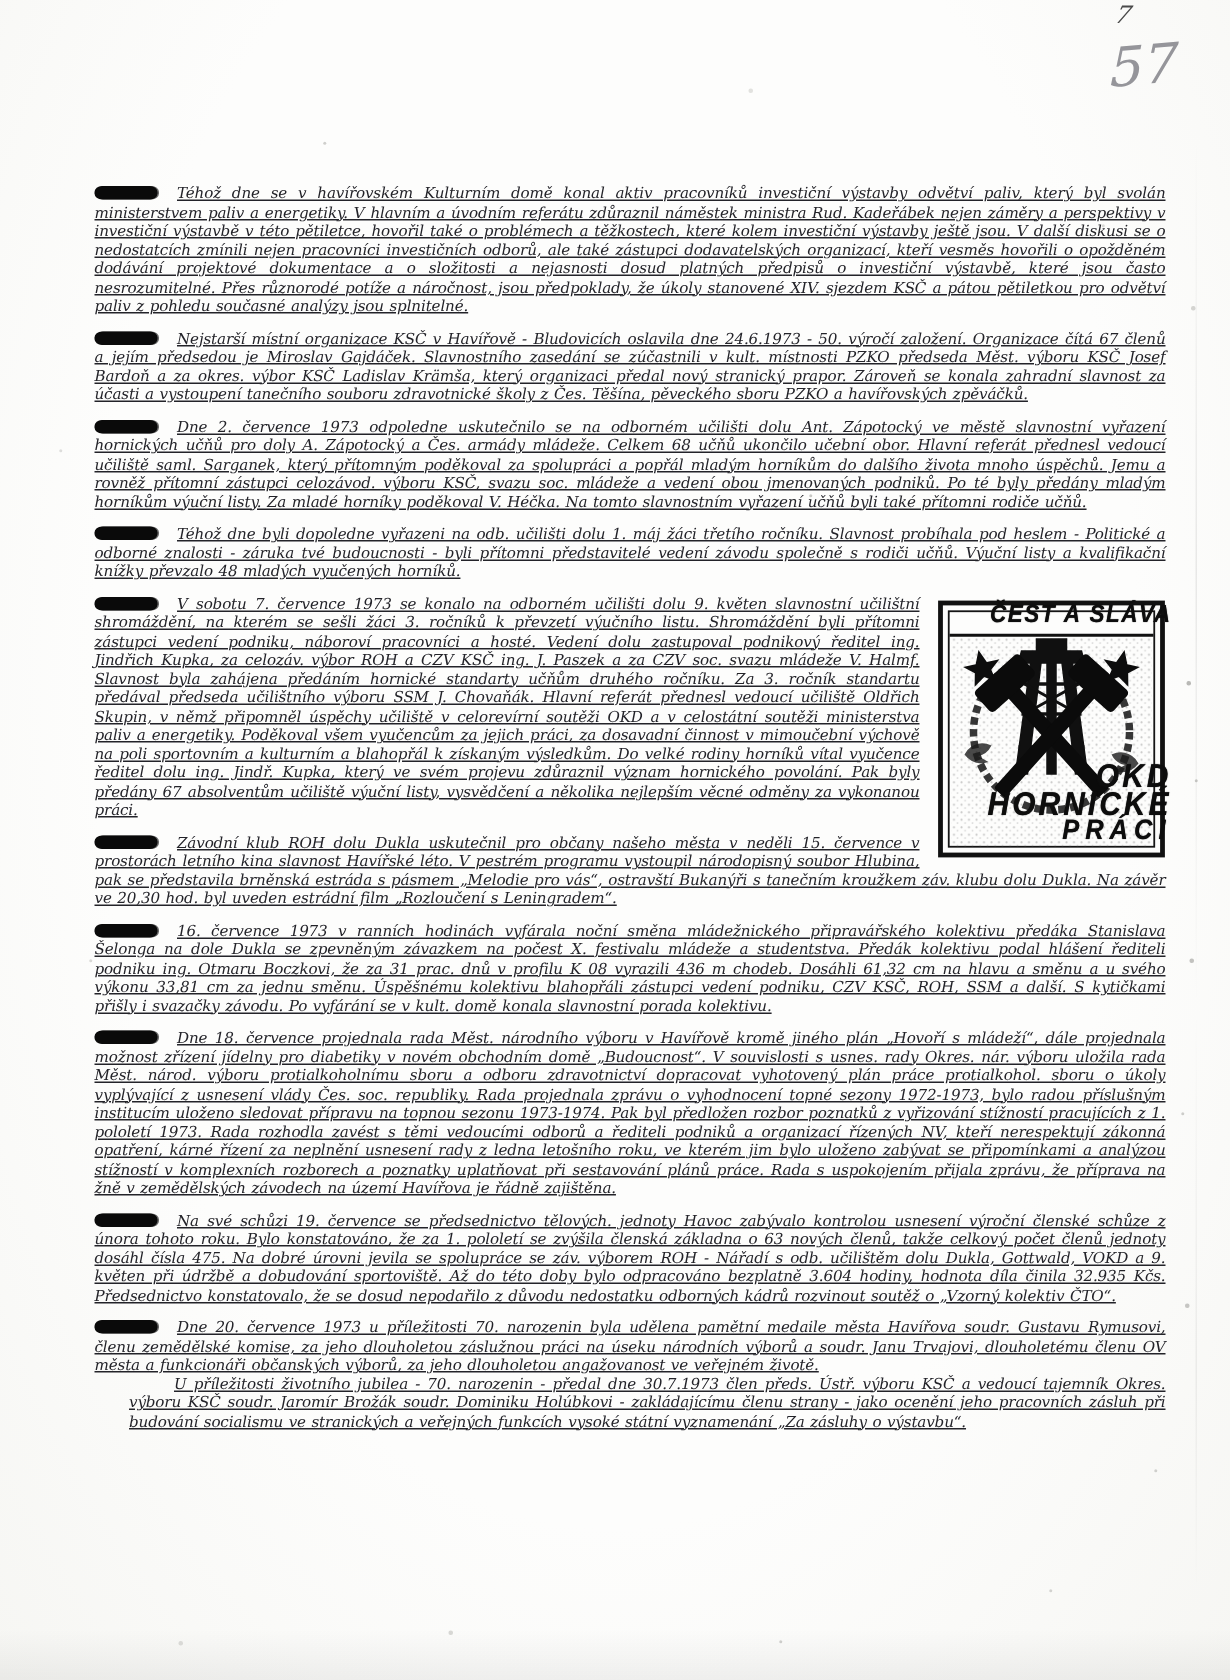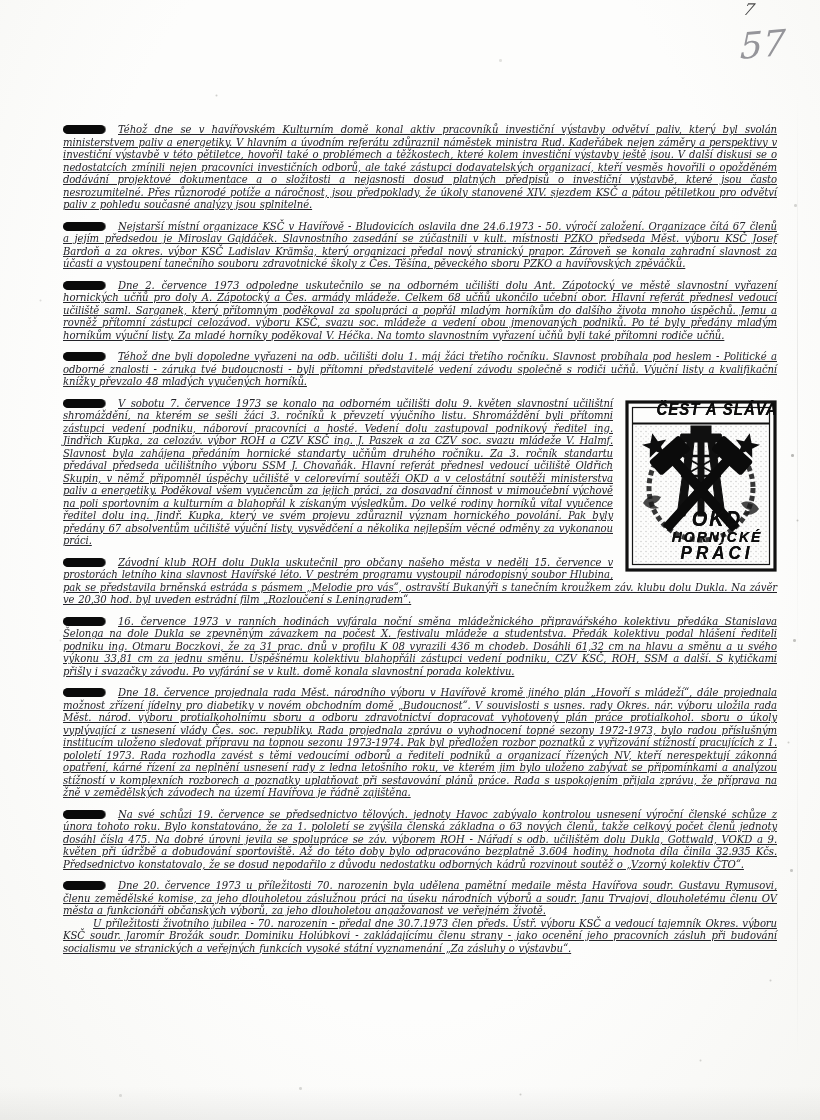--- a/index.html
+++ b/index.html
@@ -26,21 +26,21 @@
   .para{margin:0 0 9px 0;text-decoration:underline;}
   .mark{
     display:inline-block;
     width:42px;height:9px;
     background:#0a0a0a;
     border-radius:5px/4px;
     margin-right:13px;
     vertical-align:-1px;
     box-shadow:1px 0 0 rgba(10,10,10,.6);
   }
-  .indent{ text-indent:30px; margin-top:-9px;}
+  .indent{ text-indent:30px; margin-top:-9px;margin-left:23px;}
   
   .page-number{
     position:absolute; top:24px; right:34px;
     font-size:36px; font-style:italic;
     color:#95959a;
     transform:rotate(-5deg) skewX(-6deg);
     font-family:"DejaVu Serif", serif;
   }
   .corner-mark{
     position:absolute; top:0px; right:66px;
@@ -50,31 +50,31 @@
   
   .stamp{
     position:relative;
     float:right;
     width:152px;height:172px;
     margin:2px 0 6px 12px;
     shape-outside:margin-box;
   }
   .stamp svg{position:absolute;left:0;top:0;}
   .stamp .s-txt{
-    position:absolute; left:16px; width:152px;
-    text-align:center;
+    position:absolute; left:4px; width:152px;
+    text-align:right;
     font-family:"Liberation Sans", sans-serif;
     font-weight:bold; color:#0d0d0d;
     transform:scaleY(1.1);
     text-shadow:0 0 .6px #111;
     white-space:nowrap;
   }
   .s-top{top:4px; font-size:15px; letter-spacing:1px;}
   .s-okd{top:112px; font-size:20px; letter-spacing:2px;}
-  .s-h1{top:131px; font-size:14px; letter-spacing:2px;}
+  .s-h1{top:131px; font-size:20px; letter-spacing:2px;}
   .s-h2{top:148px; font-size:17px; letter-spacing:4px;}
   .speck{
     position:absolute; top:0; left:0; width:1px; height:1px; border-radius:50%;
     box-shadow:
       500px 60px 0 1px #e2e2df, 216px 95px 0 0.5px #cfcfcc,
       735px 150px 0 0.5px #d8d8d5, 795px 205px 0 1px #d4d4d1,
       540px 330px 0 0.5px #c8c8c5, 792px 455px 0 1px #b9b9b6,
       797px 520px 0 0.5px #cacac7, 794px 640px 0 1px #c2c2bf,
       640px 702px 0 0.5px #d5d5d2, 788px 742px 0 0.5px #cdcdca,
       791px 870px 0 1px #c6c6c3, 300px 1088px 0 1px #d8d8d5,

